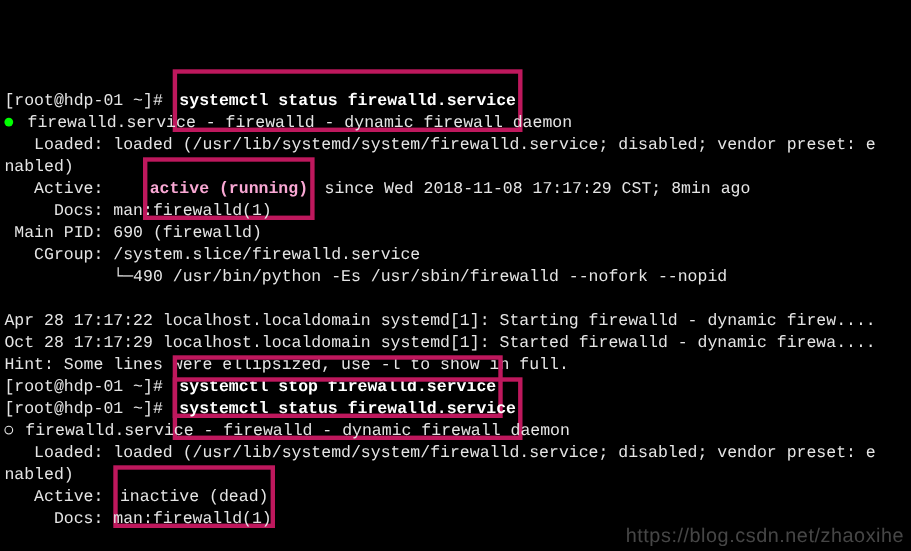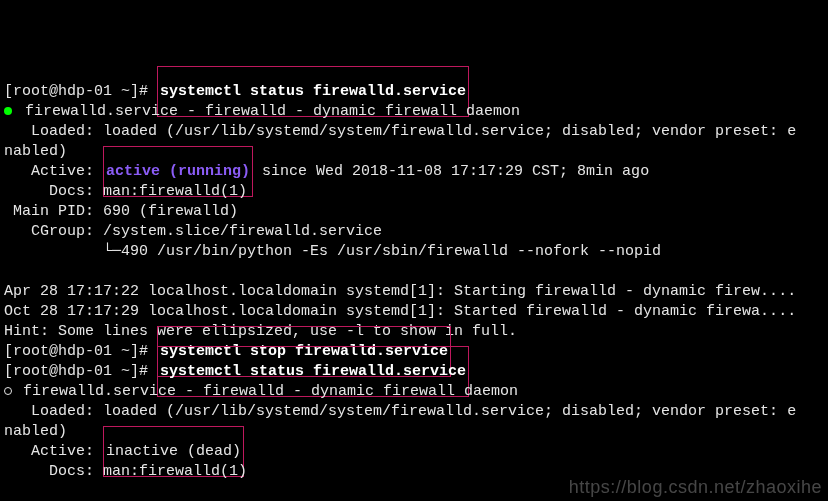--- a/index.html
+++ b/index.html
@@ -34,23 +34,23 @@
     width: 8px;
     height: 8px;
     border-radius: 50%;
     background: #000;
     border: 1px solid #e5e5e5;
     vertical-align: middle;
     margin-right: 2px;
     box-sizing: border-box;
   }
   .bold   { font-weight: bold; color: #ffffff; }
-  .green  { color: #8b5cf6; font-weight: bold; }
+  .green  { color: #f9a8d4; font-weight: bold; margin-left: 27px; }
   .boxed {
-    border: 1px solid #be185d;
+    border: 4px solid #be185d;
     padding: 16px 2px;
   }
   .watermark {
     position: absolute;
     right: 6px;
     bottom: 4px;
     color: rgba(200,200,200,0.35);
     font-family: Arial, sans-serif;
     font-size: 18px;
     letter-spacing: 0.5px;

